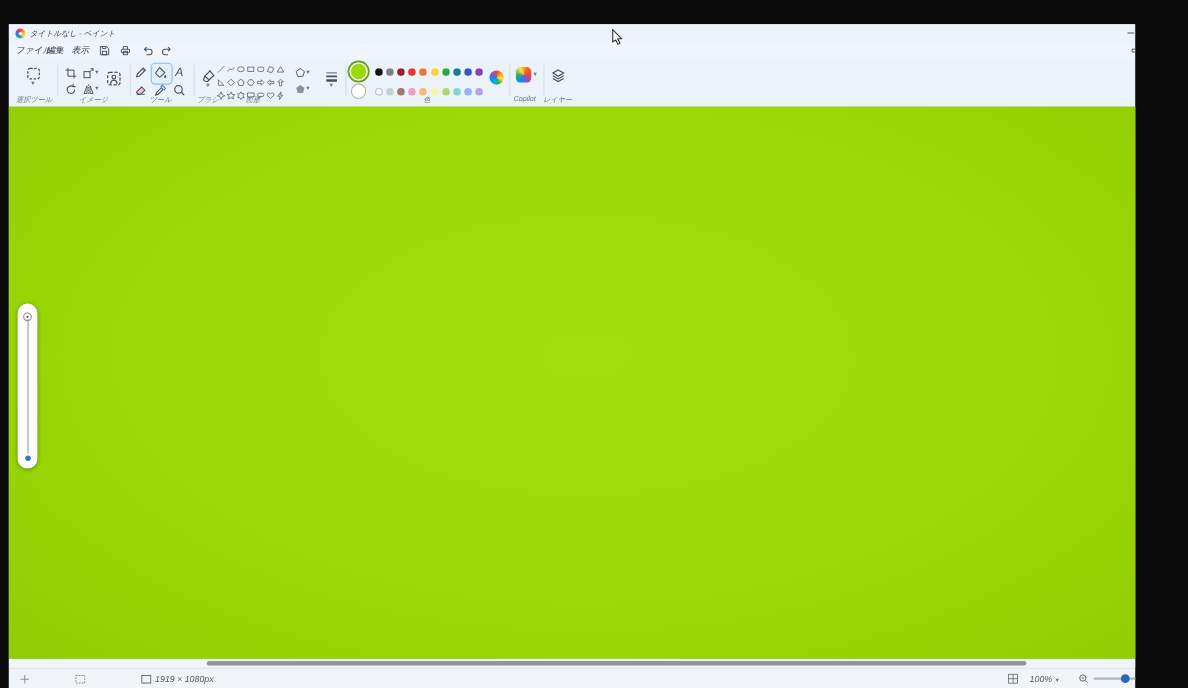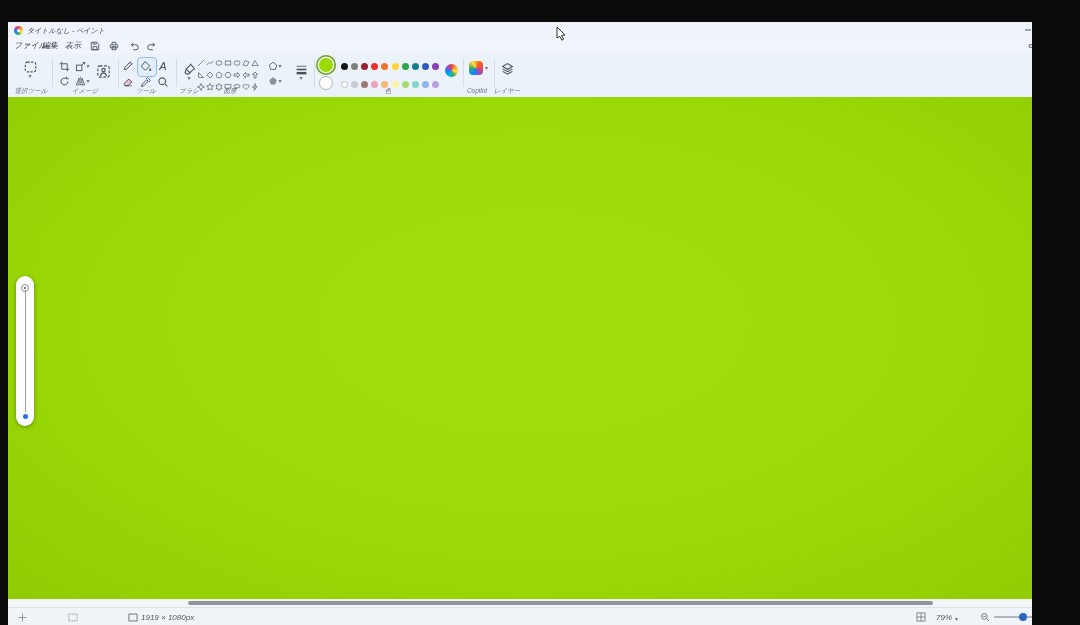--- a/index.html
+++ b/index.html
@@ -396,21 +396,21 @@
       <span>1919 × 1080px</span>
     </div>
 
     <div class="sb-item" style="left:908px">
       <svg width="10" height="10" viewBox="0 0 16 16" fill="none" stroke="#60686f" stroke-width="1.2">
         <rect x="1.5" y="1.5" width="13" height="13"></rect>
           <path d="M8 1.5v13M1.5 8h13"></path>
         </svg>
     </div>
     <div class="sb-item" style="left:928px">
-      <span>79%</span>
+      <span>100%</span>
       <span class="caret" style="margin-top:4px"></span>
     </div>
     <div class="sb-item" style="left:972px">
       <svg width="10" height="10" viewBox="0 0 16 16" fill="none" stroke="#60686f" stroke-width="1.4">
         <circle cx="7" cy="7" r="4.5"></circle>
           <path d="M10.5 10.5L14 14M5 7h4"></path>
         </svg>
     </div>
     <div class="sb-item" style="left:986px;width:55px">
       <div class="zoom-slider">

